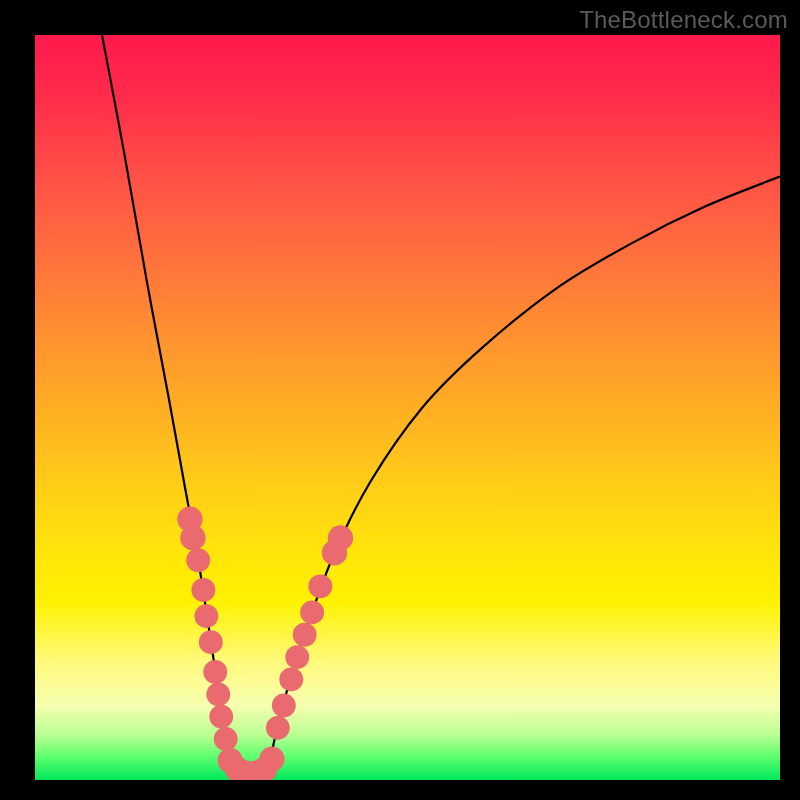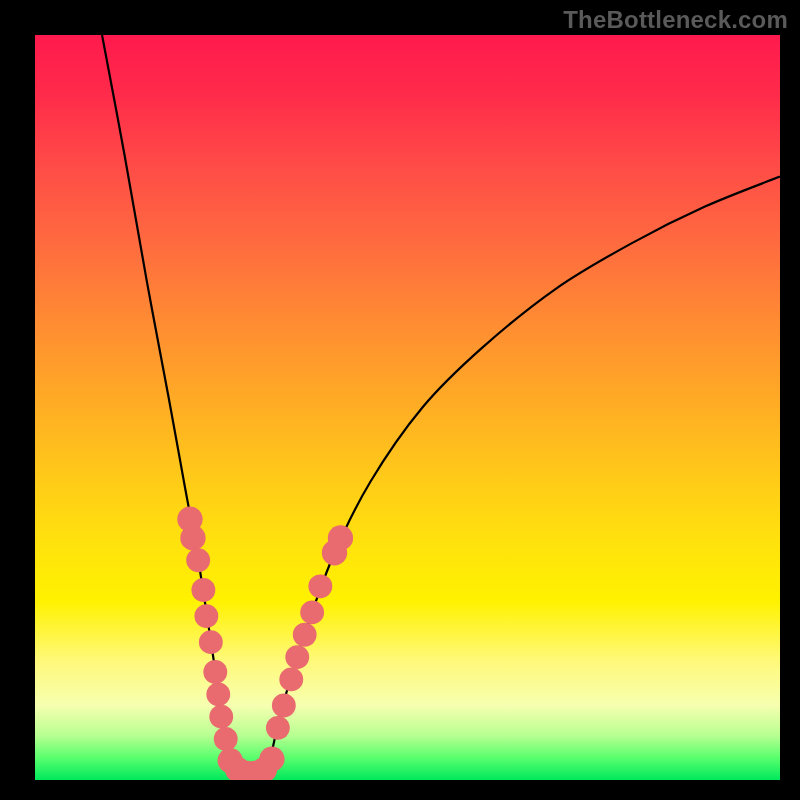--- a/index.html
+++ b/index.html
@@ -39,21 +39,21 @@
       #00e85c 100%
     );
     overflow: hidden;
   }
   .watermark {
     position: absolute;
     top: 6px;
     right: 12px;
     font-family: Arial, Helvetica, sans-serif;
     font-size: 24px;
-    font-weight: 700;
+    font-weight: 400;
     color: #5a5a5a;
     letter-spacing: 0.2px;
     z-index: 10;
     user-select: none;
   }
   svg.curves {
     position: absolute;
     left: 0;
     top: 0;
     width: 745px;

